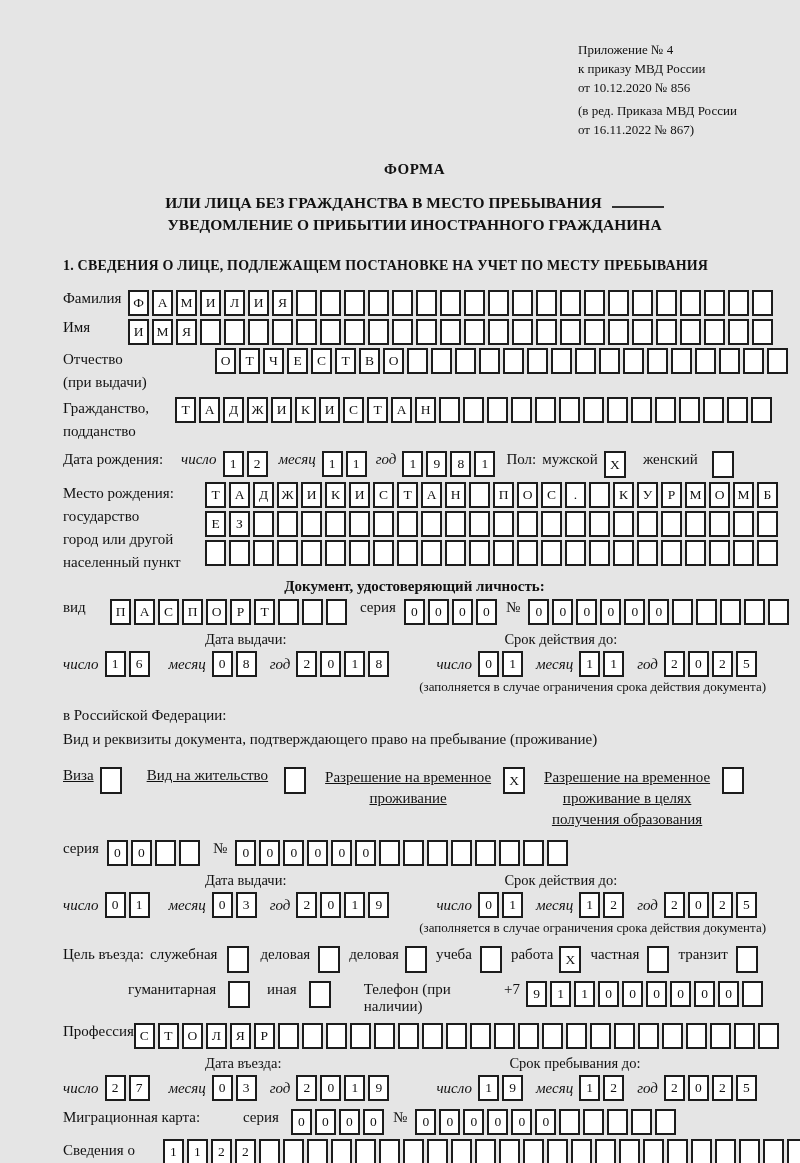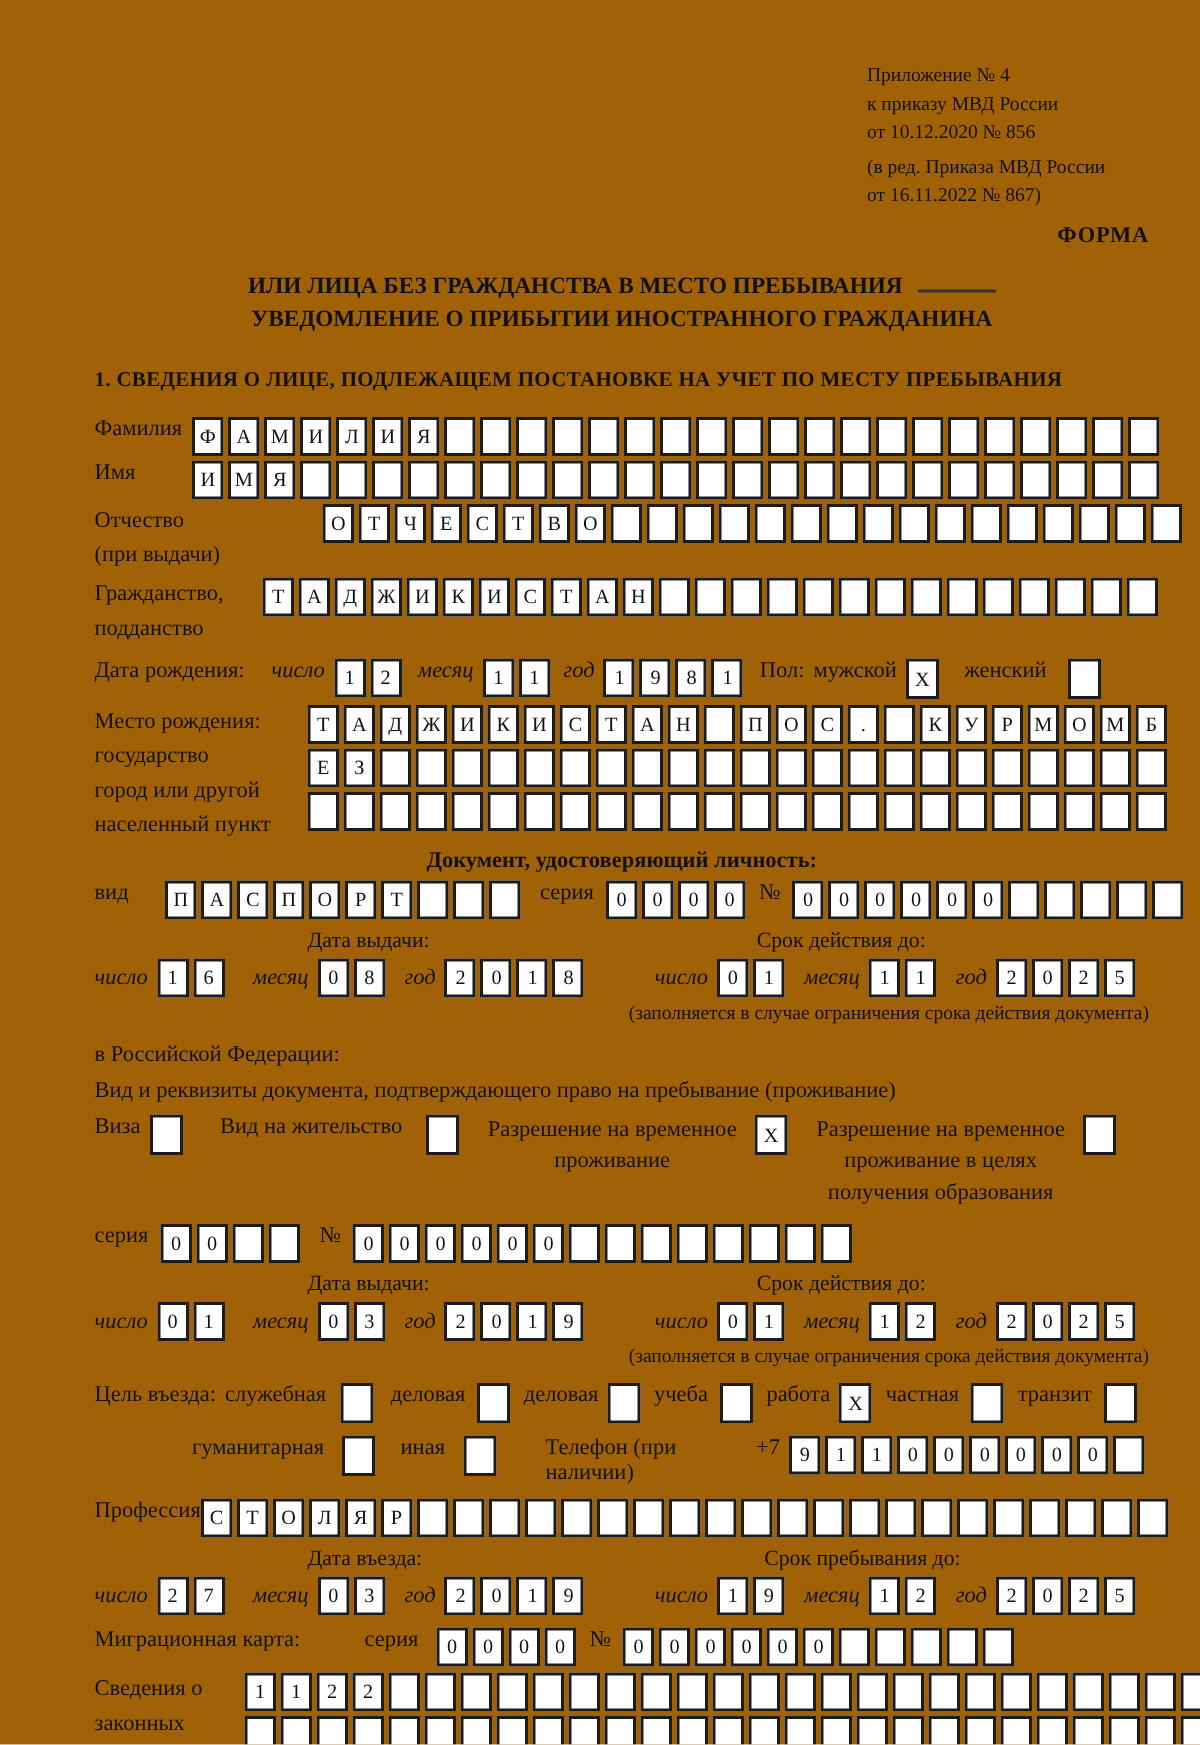--- a/index.html
+++ b/index.html
@@ -1,23 +1,23 @@
 <!DOCTYPE html>
 <html><head>
 <meta charset="utf-8">
 <style>
   html,body{margin:0;padding:0;background:#ffffff;}
   .page{
-    width:800px;height:1163px;box-sizing:border-box;background:#a16207;color:#111;
+    width:800px;height:1163px;box-sizing:border-box;background:#e5e5e5;color:#111;
     font-family:"Liberation Serif","DejaVu Serif",serif;font-size:15px;
     padding:40px 34px 0 63px;overflow:hidden;position:relative;
   }
   .appendix{margin-left:auto;width:188px;font-size:13px;line-height:19px;}
   .appendix .gap{height:4px;}
-  .forma{text-align:right;font-weight:bold;font-size:15px;margin-top:10px;letter-spacing:.5px;}
+  .forma{text-align:center;font-weight:bold;font-size:15px;margin-top:22px;letter-spacing:.5px;}
   .title{text-align:center;font-weight:bold;font-size:15.5px;line-height:22px;margin-top:14px;}
   .blank{display:inline-block;width:52px;border-bottom:2px solid #333;height:13px;margin-left:10px;}
   .sect{font-weight:bold;font-size:14px;margin-top:22px;letter-spacing:.2px;}
 
   .frow{display:flex;align-items:flex-start;margin-top:3px;}
   .vcenter{}
   .lbl{flex:0 0 auto;}
   .w47{flex:0 0 47px;} .w65{flex:0 0 65px;} .w112{flex:0 0 112px;}
   .w142{flex:0 0 142px;} .w152{flex:0 0 152px;} .w85{flex:0 0 85px;}
   .lblcol div{line-height:23px;white-space:nowrap;}
@@ -32,21 +32,21 @@
   .ml6{margin-left:6px;} .ml8{margin-left:8px;} .ml10{margin-left:10px;}
   .ml12{margin-left:12px;} .ml14{margin-left:14px;} .ml16{margin-left:16px;} .ml22{margin-left:22px;} .ml30{margin-left:30px;}
   .dlbl{margin-right:6px;white-space:nowrap;font-style:italic;}
   .dg{display:flex;align-items:center;white-space:nowrap;}
   .dg .cells{margin-right:10px;}
   .hdrrow{display:flex;font-size:14.5px;margin-top:6px;}
   .note{font-size:13px;margin-top:2px;}
   .right{text-align:right;}
   .dochead{font-weight:bold;font-size:15px;text-align:center;margin-top:4px;}
   .para{margin-top:8px;line-height:24px;}
-  .optrow{margin-top:4px;}
+  .optrow{margin-top:16px;text-decoration:underline;}
   .optblock{text-align:center;line-height:21px;}
   .purpose-row{margin-top:10px;}
 </style>
 </head>
 <body>
 
 <div class="page">
 
   <div class="appendix">
     <div>Приложение № 4</div>

